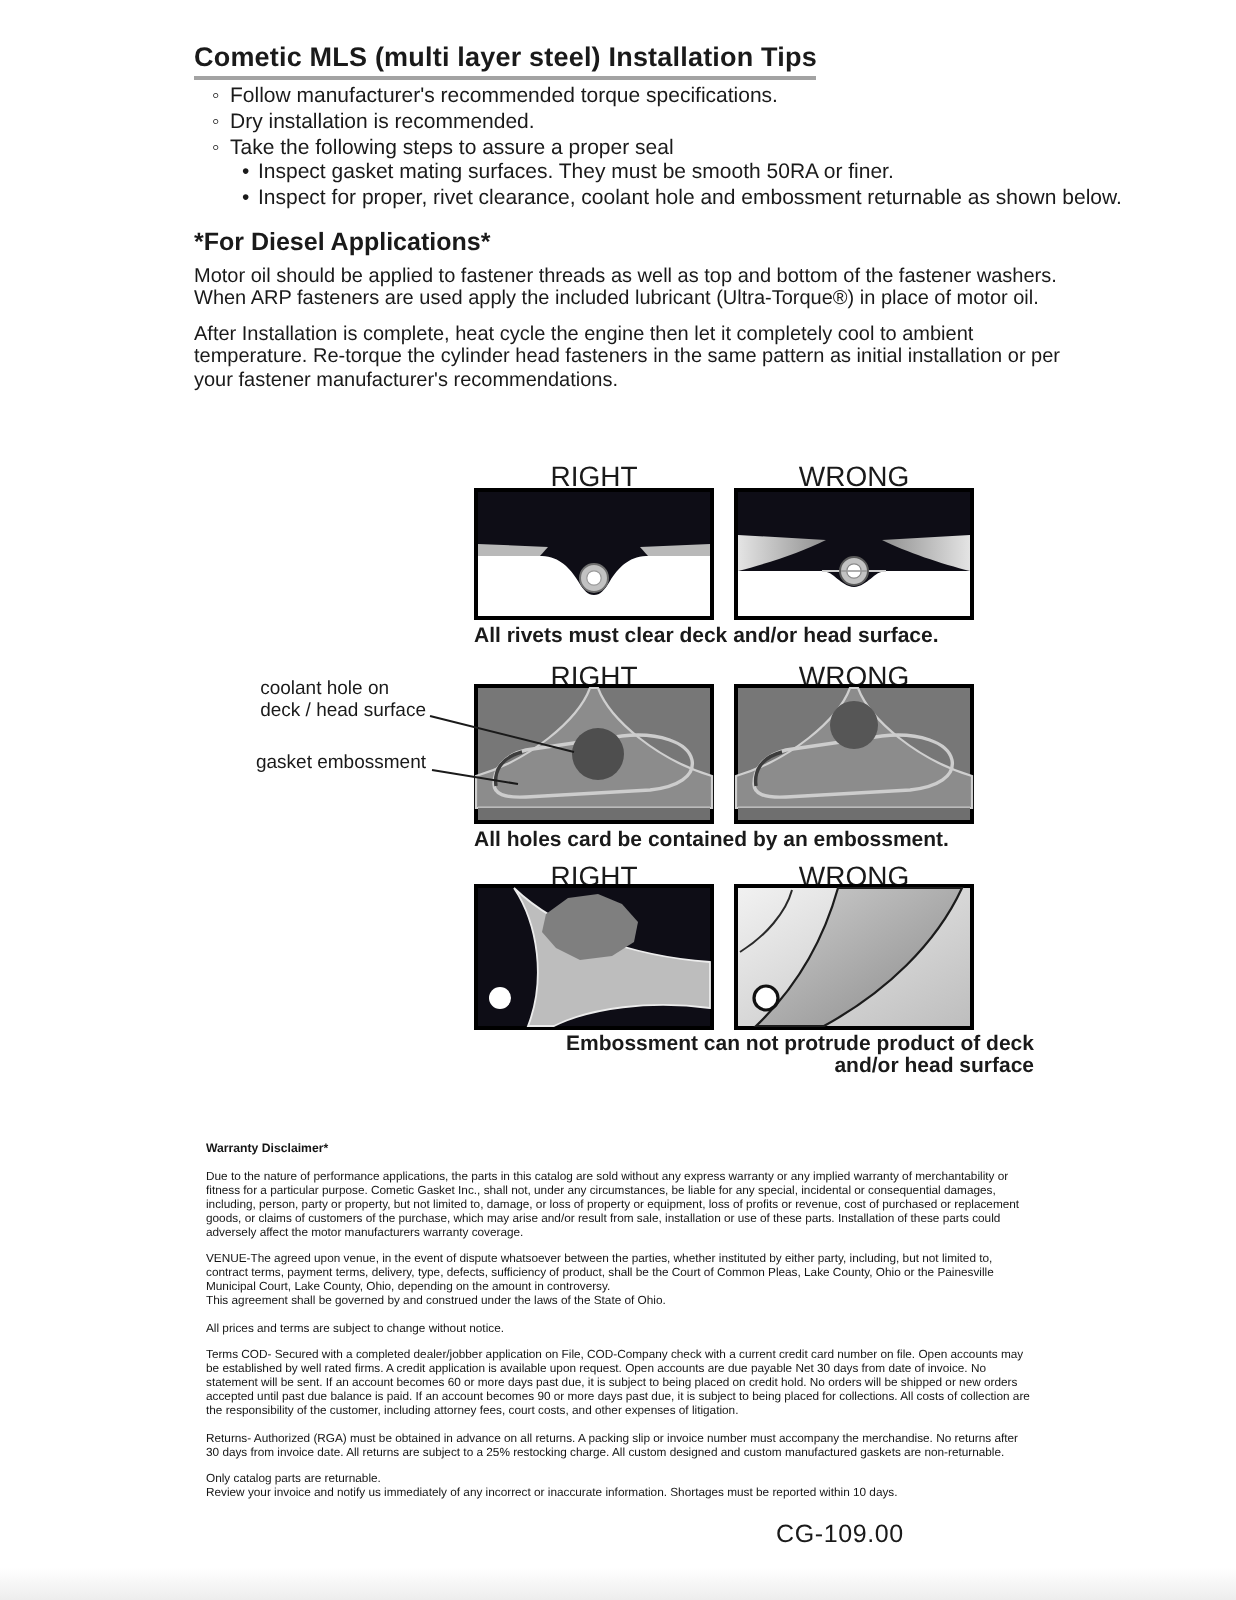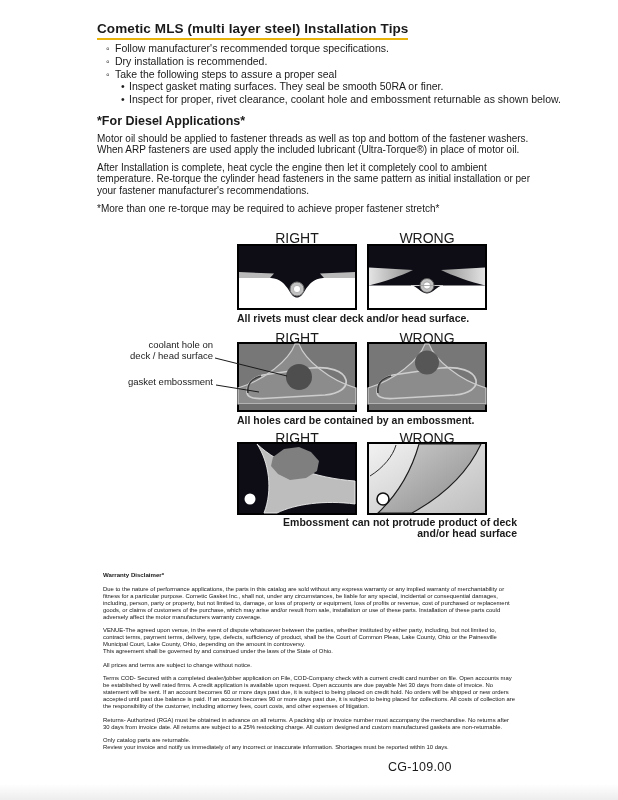--- a/index.html
+++ b/index.html
@@ -1,36 +1,36 @@
 <!DOCTYPE html>
 <html><head>
 <meta charset="utf-8">
 <style>
   html,body{margin:0;padding:0;background:#fff;}
   .page{position:relative;width:618px;height:800px;background:#ffffff;overflow:hidden;
         font-family:"Liberation Sans",sans-serif;color:#1a1a1a;}
 
   .title{position:absolute;left:97px;top:21px;font-size:13.5px;font-weight:bold;
-         letter-spacing:.1px;border-bottom:2px solid #eab308;padding-bottom:2px;}
+         letter-spacing:.1px;border-bottom:2px solid #a3a3a3;padding-bottom:2px;}
 
   .tips{position:absolute;left:89px;top:42px;font-size:10.5px;line-height:12.8px;width:470px;margin-left:17px;}
   .tip .g{display:inline-block;width:9px;text-align:left;}
   .tip.indent{padding-left:15px;}
   .tip.indent .g{width:8px;}
 
   .diesel-h{position:absolute;left:97px;top:114px;font-size:12.5px;font-weight:bold;}
   .para{position:absolute;left:97px;width:434px;font-size:10px;line-height:11.4px;}
   .p1{top:133px;} .p2{top:162px;} .p3{top:203px;}
 
   .figlabel{position:absolute;width:120px;text-align:center;font-size:14px;color:#1a1a1a;}
   .panel{position:absolute;width:120px;}
   .panel svg{display:block;}
   .caption{position:absolute;left:237px;font-size:10.5px;font-weight:bold;white-space:pre-line;line-height:11px;text-align:right;}
 
-  .callout{position:absolute;right:405px;text-align:right;font-size:9.5px;line-height:10.5px;white-space:pre-line;}
+  .callout{position:absolute;right:405px;font-size:9.5px;line-height:10.5px;white-space:pre-line;}
   .callout-lines{position:absolute;left:0;top:0;pointer-events:none;}
 
   .legal{position:absolute;left:103px;top:572px;width:413px;font-size:5.9px;line-height:6.9px;color:#151515;}
   .legal .lh{font-weight:bold;font-size:6.1px;margin:0 0 7px 0;}
   .legal p{margin:0 0 6.8px 0;white-space:pre-line;}
 
   .footer-code{position:absolute;left:388px;top:760px;font-size:12.5px;letter-spacing:.3px;}
   .bottom-wash{position:absolute;left:0;bottom:0;width:618px;height:16px;
                background:linear-gradient(#ffffff,#ededed);}
 </style>
@@ -45,31 +45,30 @@
     <div class="tip">
       <span class="g">◦</span><span>Follow manufacturer's recommended torque specifications.</span>
     </div>
     <div class="tip">
       <span class="g">◦</span><span>Dry installation is recommended.</span>
     </div>
     <div class="tip">
       <span class="g">◦</span><span>Take the following steps to assure a proper seal</span>
     </div>
     <div class="tip indent">
-      <span class="g">•</span><span>Inspect gasket mating surfaces.  They seal be smooth 50RA or finer.</span>
+      <span class="g">•</span><span>Inspect gasket mating surfaces.  They must be smooth 50RA or finer.</span>
     </div>
     <div class="tip indent">
       <span class="g">•</span><span>Inspect for proper, rivet clearance, coolant hole and embossment returnable as shown below.</span>
     </div>
   </div>
 
   <div class="diesel-h">*For Diesel Applications*</div>
   <div class="para p1">Motor oil should be applied to fastener threads as well as top and bottom of the fastener washers. When ARP fasteners are used apply the included lubricant (Ultra-Torque®) in place of motor oil.</div>
   <div class="para p2">After Installation is complete, heat cycle the engine then let it completely cool to ambient temperature. Re-torque the cylinder head fasteners in the same pattern as initial installation or per your fastener manufacturer's recommendations.</div>
-  <div class="para p3">*More than one re-torque may be required to achieve proper fastener stretch*</div>
 
   <div class="figlabel" style="left:237px;top:230px;">RIGHT</div>
   <div class="figlabel" style="left:367px;top:230px;">WRONG</div>
 
   <div class="panel" style="left:237px;top:244px;">
     <svg width="120" height="66" viewBox="0 0 120 66">
       <rect x="1" y="1" width="118" height="64" fill="#0e0d16" stroke="#000" stroke-width="2"></rect>
       <path d="M2,34 L34,34 C43,34.5 48,40 52,46.5 C55,51.5 57,53.5 60,53.5 C63,53.5 65,51.5 68,46.5 C72,40 77,34.5 86,34 L118,34 L118,64 L2,64 Z" fill="#ffffff"></path>
       <path d="M2,28 L37,29.5 L33,34 L2,34 Z" fill="#b9b9b9"></path>
       <path d="M83,29.5 L118,28 L118,34 L87,34 Z" fill="#b9b9b9"></path>

